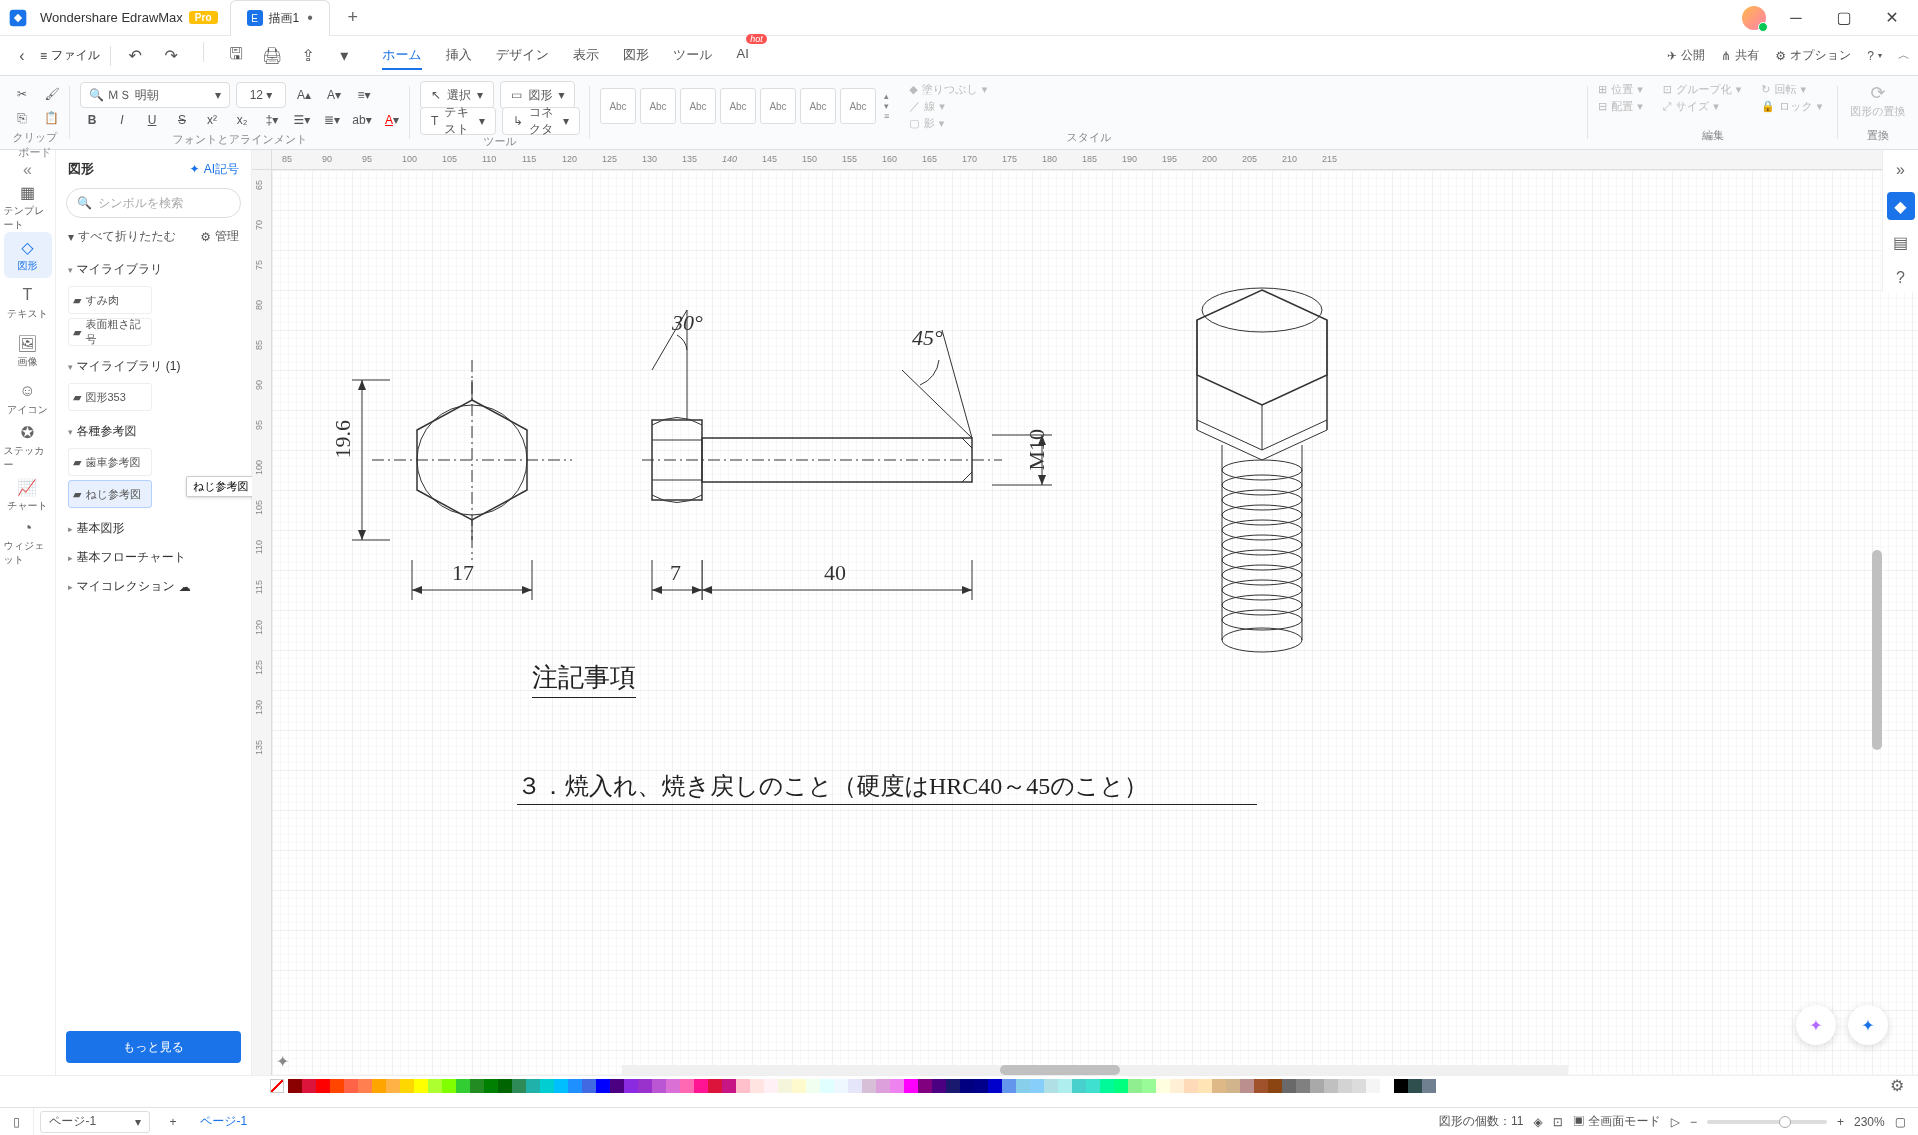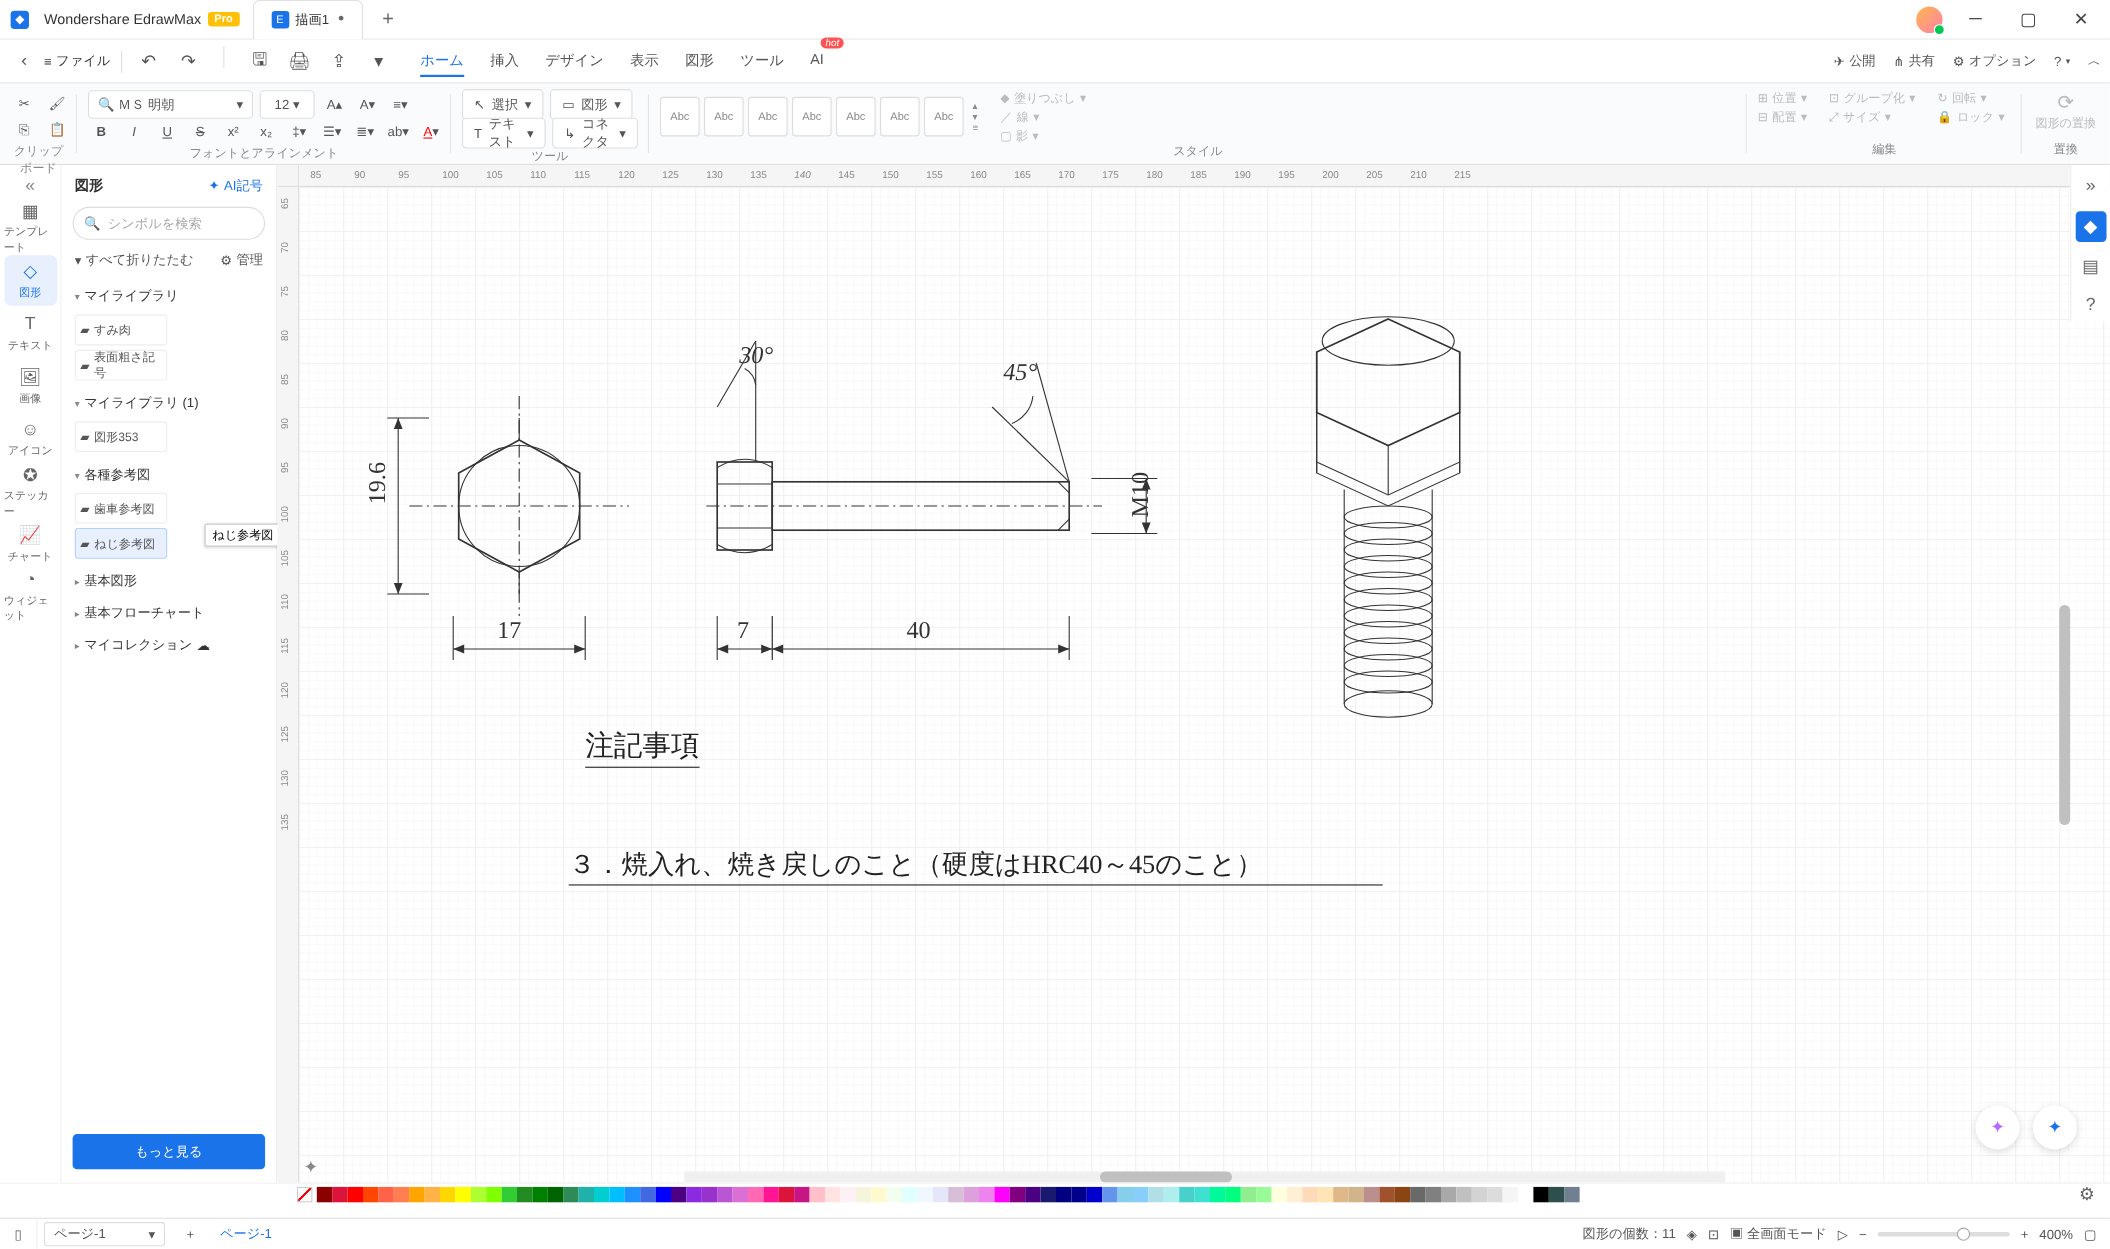--- a/index.html
+++ b/index.html
@@ -671,16 +671,16 @@
     <span><span>図形の個数：</span><span>11</span></span>
     <span>◈</span>
     <span>⊡</span>
     <span>▣ <span>全画面モード</span></span>
     <span>▷</span>
     <span>−</span>
     <div class="zoom-slider">
         <div class="zoom-thumb"></div>
       </div>
     <span>+</span>
-    <span>400%</span>
+    <span>230%</span>
     <span>▢</span>
   </div>
 </div>
 
 </body></html>

